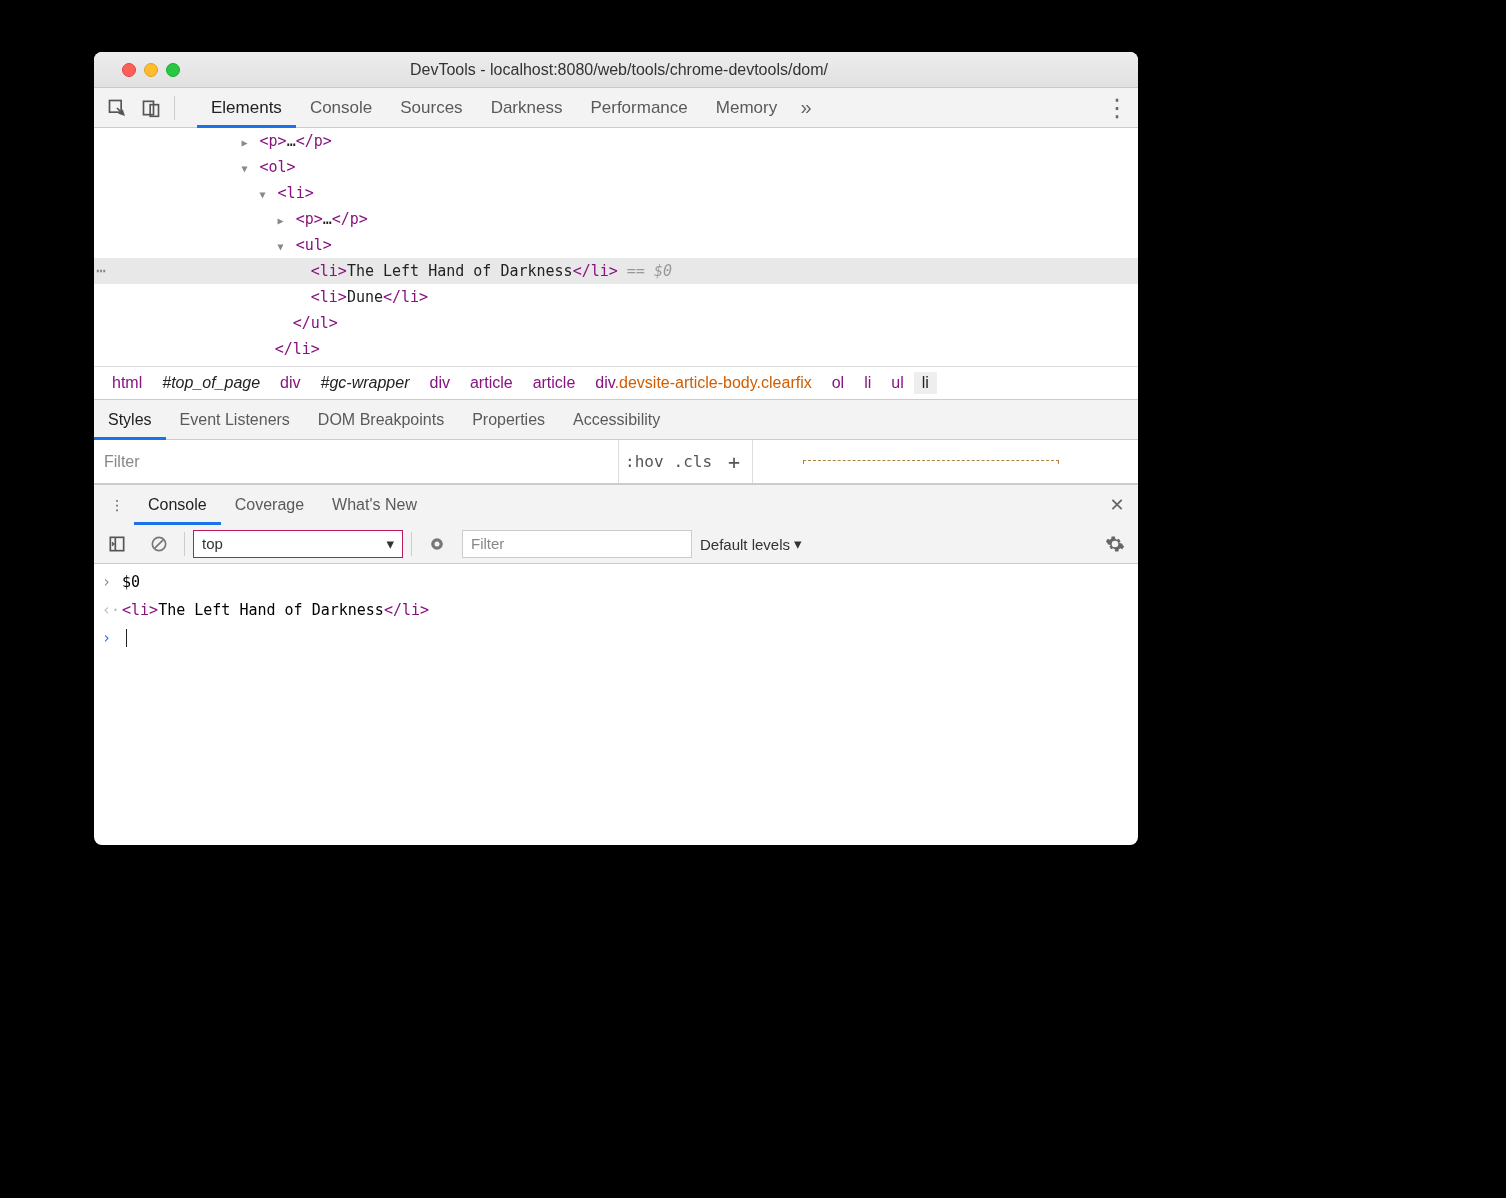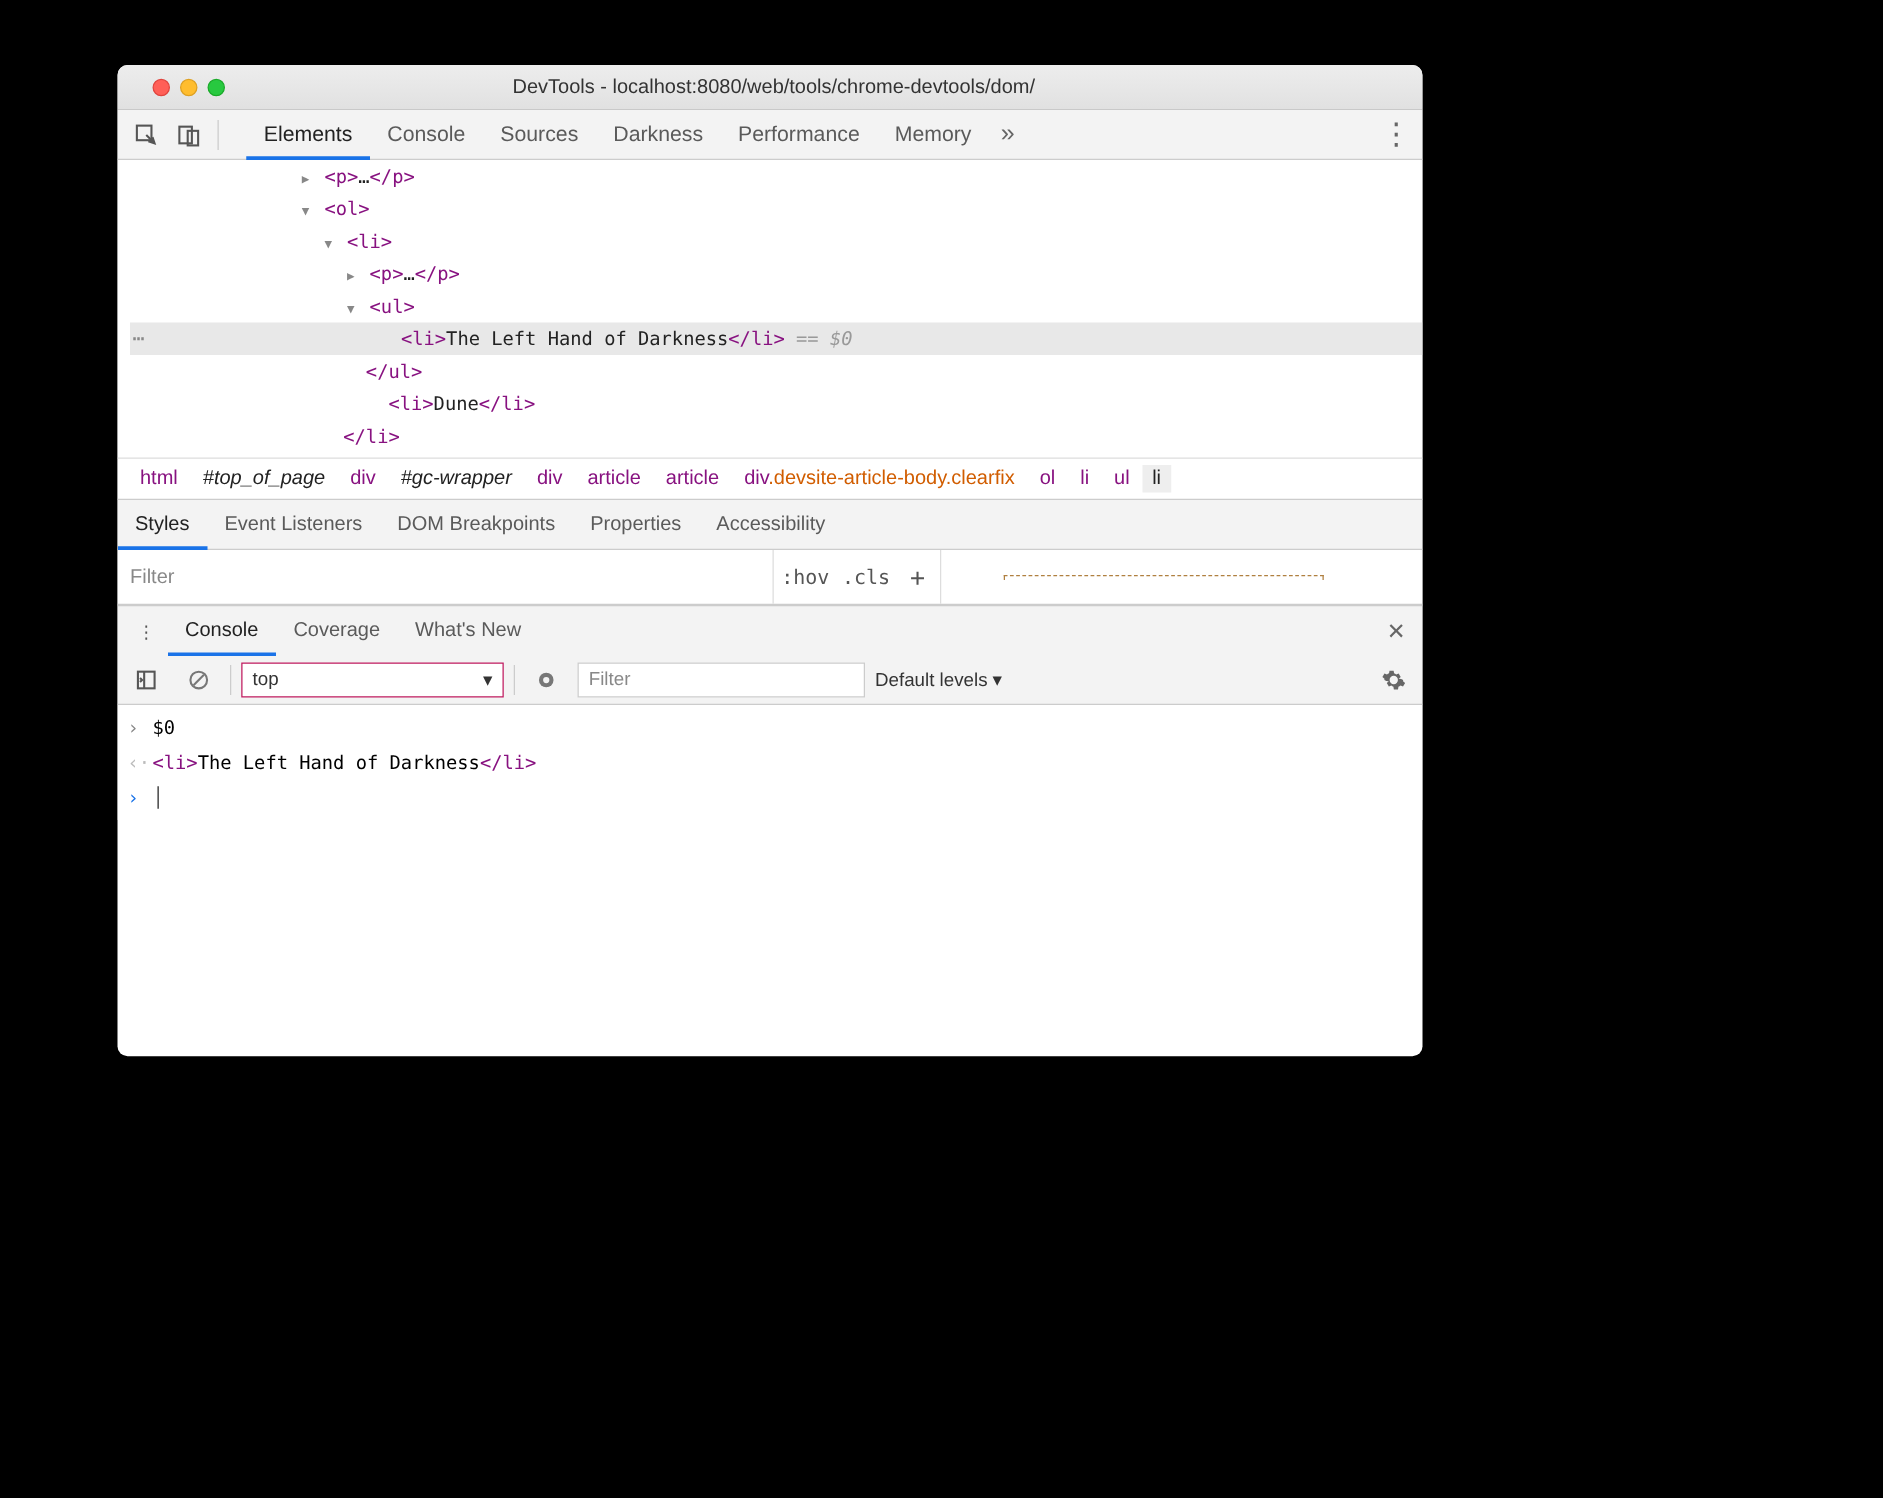--- a/index.html
+++ b/index.html
@@ -19,21 +19,21 @@
 .tab { padding: 0 14px; height:40px; line-height:40px; font-size:17px; color:#5a5a5a; cursor:pointer; }
 .tab.active { color:#222; box-shadow: inset 0 -3px 0 #1a73e8; }
 .moretabs { width:30px; text-align:center; font-size:20px; color:#666; }
 .kebab { width:30px; text-align:center; font-size:24px; color:#666; margin-left:auto; }
 .elements { background:#fff; height: 238px; overflow:hidden; font-family: Menlo, Consolas, monospace; font-size:15px; color:#222; }
 .dom-line { height:26px; line-height:26px; white-space:pre; }
 .dom-line .arrow { display:inline-block; width:12px; text-align:center; color:#888; font-size:10px; }
 .tag { color: #881280; }
 .txt { color:#222; }
 .gray { color:#999; font-style:italic; }
-.sel-line { background:#e8e8e8; position:relative;margin-left:10px; }
+.sel-line { background:#e8e8e8; position:relative; }
 .sel-line::before { content:"⋯"; position:absolute; left:2px; color:#888; font-size:16px; }
 .breadcrumb { height:34px; border-top:1px solid #ddd; border-bottom:1px solid #ccc; background:#fff; display:flex; align-items:center; padding:0 8px; font-size:16px; overflow:hidden; }
 .bc { color:#881280; padding:0 10px; cursor:pointer; white-space:nowrap; }
 .bc.black { color:#222;font-style:italic; }
 .bc.active { background:#eee; color:#222; padding:2px 8px; }
 .stylesbar { height:40px; border-bottom:1px solid #ccc; background:#f3f3f3; display:flex; align-items:center; }
 .stab { padding:0 14px; height:40px; line-height:40px; font-size:16px; color:#5a5a5a; cursor:pointer; }
 .stab.active { color:#222; box-shadow: inset 0 -3px 0 #1a73e8; }
 .filterbar { height:44px; border-bottom:1px solid #ccc; background:#fff; display:flex; align-items:center; }
 .filterbox { flex:0 0 525px; height:100%; display:flex; align-items:center; padding:0 10px; border-right:1px solid #ddd; color:#888; font-size:16px; }
@@ -95,22 +95,22 @@
     <div class="kebab">⋮</div>
   </div>
 
   <div class="elements">
     <div class="dom-line">                <span class="arrow">▶</span> <span class="tag">&lt;p&gt;</span><span class="txt">…</span><span class="tag">&lt;/p&gt;</span></div>
     <div class="dom-line">                <span class="arrow">▼</span> <span class="tag">&lt;ol&gt;</span></div>
     <div class="dom-line">                  <span class="arrow">▼</span> <span class="tag">&lt;li&gt;</span></div>
     <div class="dom-line">                    <span class="arrow">▶</span> <span class="tag">&lt;p&gt;</span><span class="txt">…</span><span class="tag">&lt;/p&gt;</span></div>
     <div class="dom-line">                    <span class="arrow">▼</span> <span class="tag">&lt;ul&gt;</span></div>
     <div class="dom-line sel-line">                        <span class="tag">&lt;li&gt;</span><span class="txt">The Left Hand of Darkness</span><span class="tag">&lt;/li&gt;</span><span class="gray"> == $0</span></div>
+    <div class="dom-line">                        <span class="tag">&lt;li&gt;</span><span class="txt">Dune</span><span class="tag">&lt;/li&gt;</span></div>
     <div class="dom-line">                      <span class="tag">&lt;/ul&gt;</span></div>
-    <div class="dom-line">                        <span class="tag">&lt;li&gt;</span><span class="txt">Dune</span><span class="tag">&lt;/li&gt;</span></div>
     <div class="dom-line">                    <span class="tag">&lt;/li&gt;</span></div>
   </div>
 
   <div class="breadcrumb">
     <span class="bc">html</span>
     <span class="bc black">#top_of_page</span>
     <span class="bc">div</span>
     <span class="bc black">#gc-wrapper</span>
     <span class="bc">div</span>
     <span class="bc">article</span>

